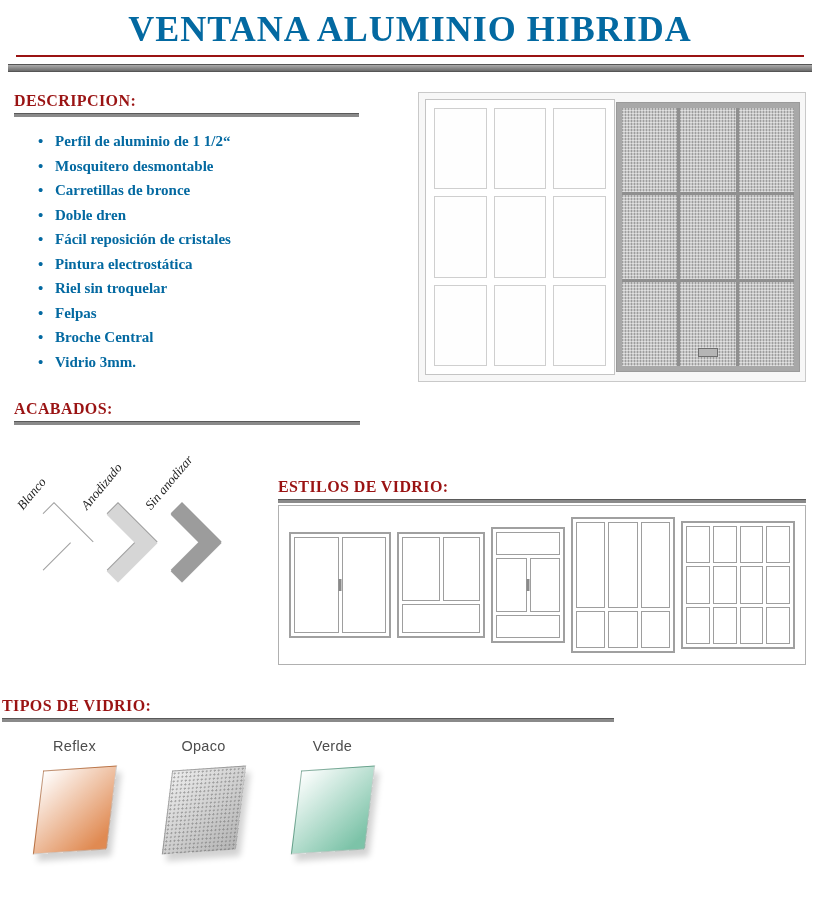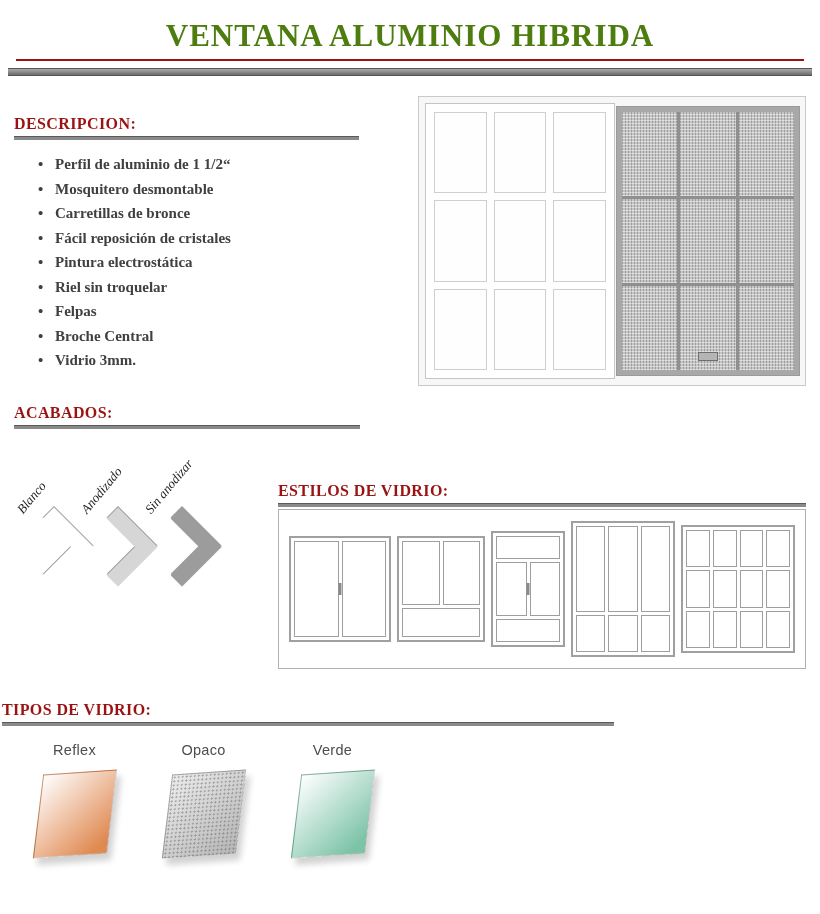--- a/index.html
+++ b/index.html
@@ -7,46 +7,46 @@
   body {
     width: 820px; height: 914px;
     font-family: "Liberation Serif", serif;
     position: relative; overflow: hidden;
   }
   .page { width: 820px; height: 914px; position: relative; }
 
   
   header { padding-top: 4px; text-align: center; }
   h1.title {
-    font-size: 31px; font-weight: bold; color: #4d7c0f;
-    letter-spacing: 1px; margin: 14px 0 5px;
+    font-size: 36px; font-weight: bold; color: #0369a1;
+    letter-spacing: 1px; margin: 4px 0 5px;
   }
   .red-rule { height: 2px; background: #9a1313; margin: 0 16px; }
   .gray-bar {
     height: 8px; margin: 7px 8px 0;
     background: linear-gradient(#ababab, #6b6b6b);
     border-top: 1px solid #555; border-bottom: 1px solid #555;
   }
 
   
   h2.section {
     color: #9a1313; font-size: 16px; font-weight: bold;
     letter-spacing: 0.4px; margin-bottom: 3px;
   }
   .rule {
     height: 4px; background: #8a8a8a; border-top: 1px solid #5a5a5a;
   }
 
   
   .top { display: flex; padding: 20px 14px 0; }
-  .desc { width: 402px; flex: none; margin-top: 19px; }
+  .desc { width: 402px; flex: none; }
   .desc .rule { width: 345px; }
   ul.bullets { list-style: none; margin-top: 16px; padding-left: 24px; }
   ul.bullets li {
-    font-size: 15px; font-weight: bold; color: #404040;
+    font-size: 15px; font-weight: bold; color: #0369a1;
     margin-bottom: 7.5px; padding-left: 17px; position: relative;
   }
   ul.bullets li::before { content: "•"; position: absolute; left: 0; }
 
   .window-figure {
     width: 388px; height: 290px; margin-left: 2px;
     border: 1px solid #c9c9c9; background: #f7f7f7;
     display: flex; gap: 2px; padding: 6px;
   }
   .glass-sash {
@@ -156,20 +156,21 @@
   </header>
 
   <section class="top">
     <div class="desc">
       <h2 class="section">DESCRIPCION:</h2>
       <div class="rule"></div>
       <ul class="bullets">
         <li>Perfil de aluminio de 1 1/2“</li>
         <li>Mosquitero desmontable</li>
         <li>Carretillas de bronce</li>
+        <li>Doble dren</li>
         <li>Fácil reposición de cristales</li>
         <li>Pintura electrostática</li>
         <li>Riel sin troquelar</li>
         <li>Felpas</li>
         <li>Broche Central</li>
         <li>Vidrio 3mm.</li>
       </ul>
     </div>
 
     <div class="window-figure">

